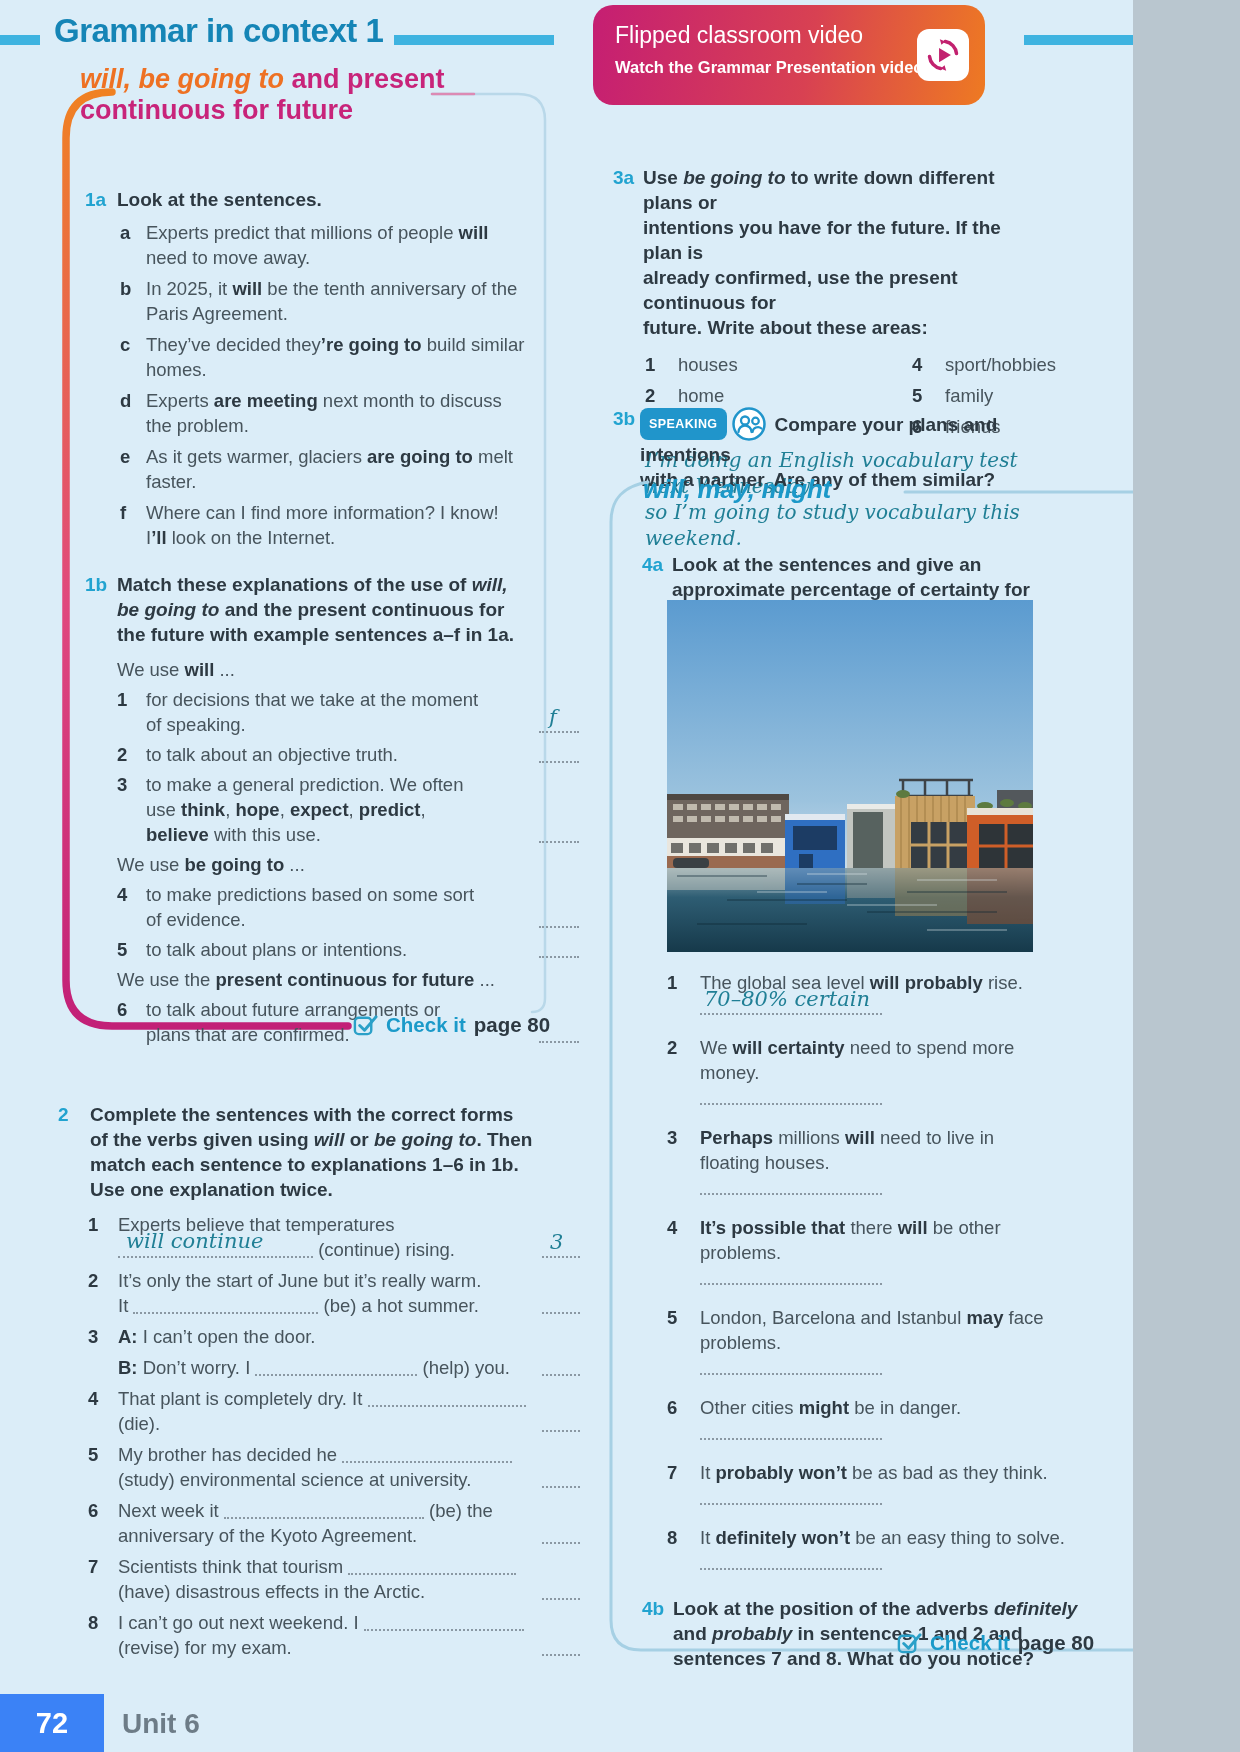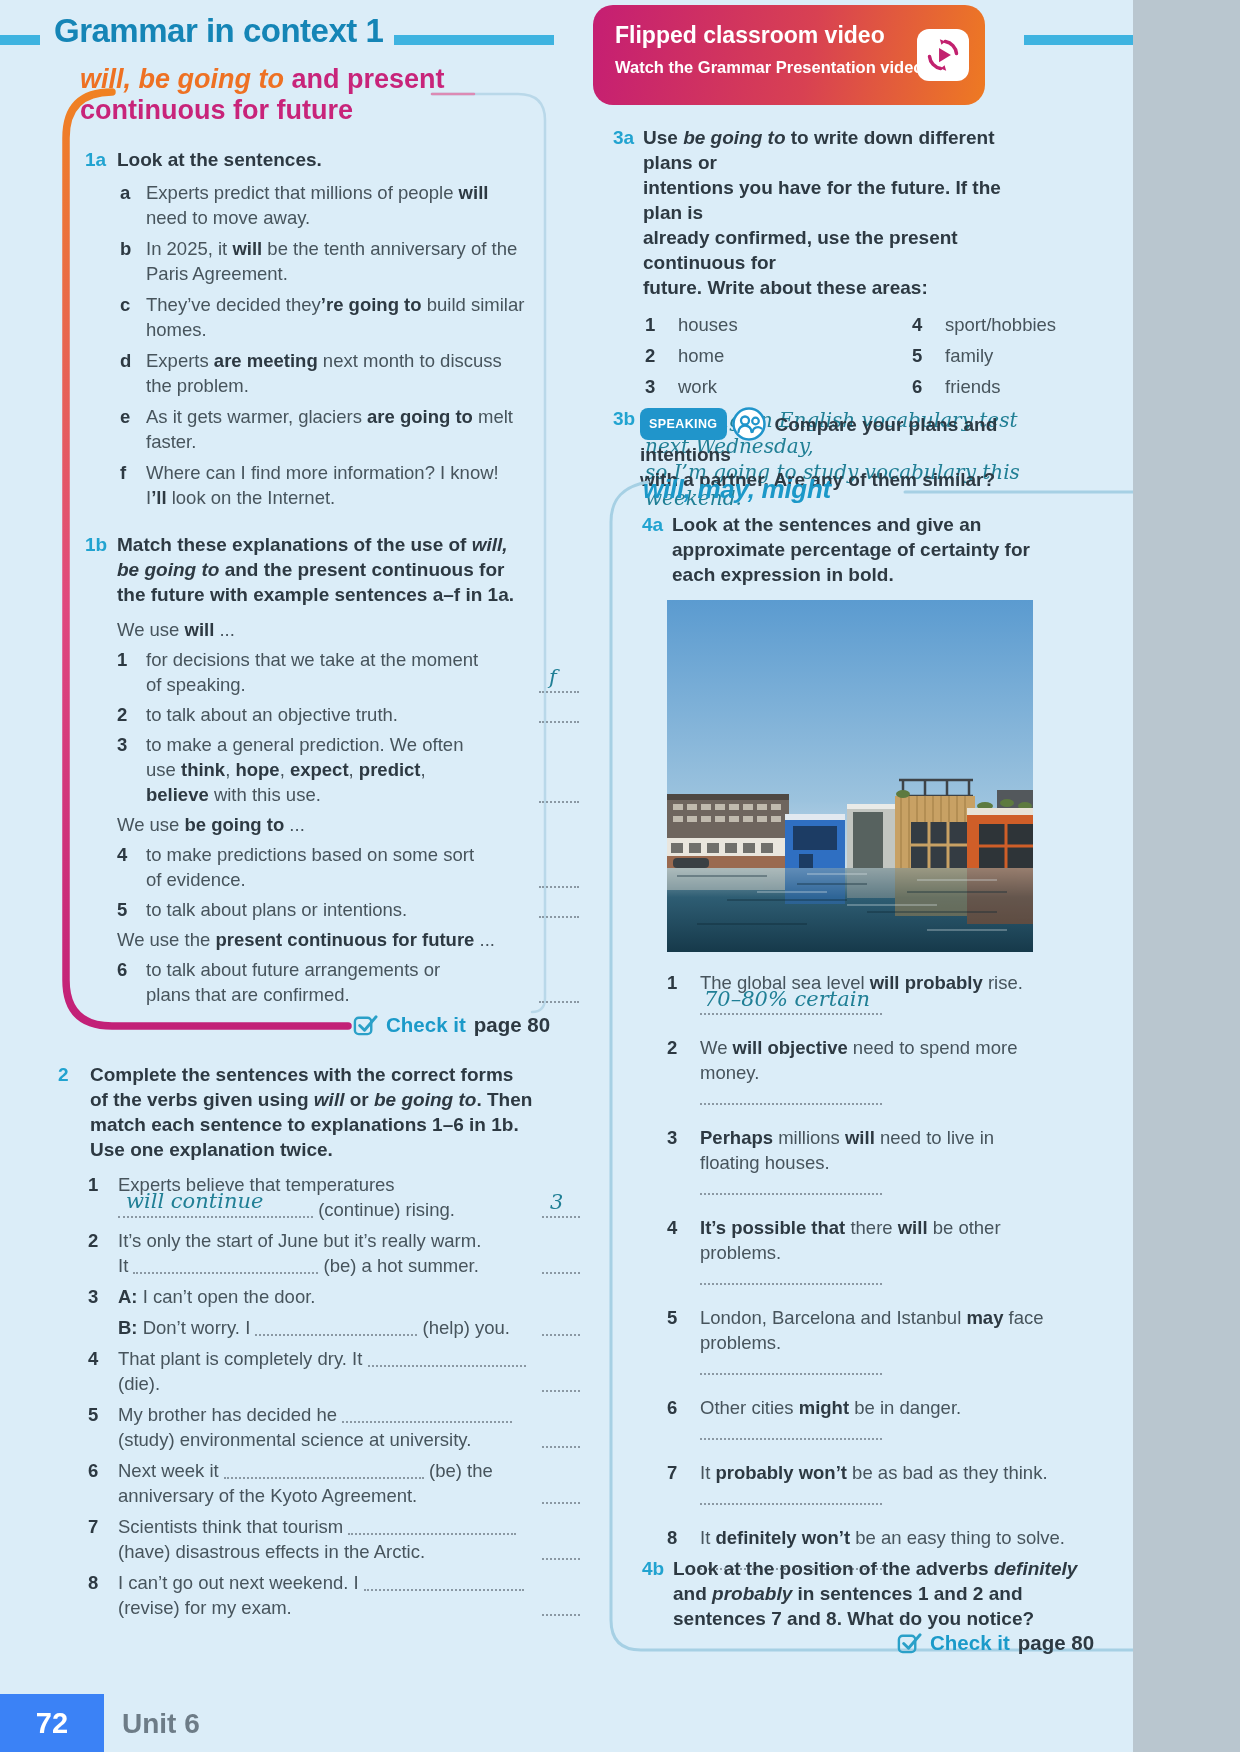--- a/index.html
+++ b/index.html
@@ -9,21 +9,21 @@
   
   .bar{position:absolute;height:10px;background:#3eb3e0;top:35px;}
   .bar.b1{left:0;width:40px;}
   .bar.b2{left:394px;width:160px;}
   .bar.b3{left:1024px;width:216px;}
   .page-title{position:absolute;left:54px;top:12px;margin:0;font-size:33px;font-weight:800;color:#1585b6;letter-spacing:-0.5px;}
 
   .banner{position:absolute;left:593px;top:5px;width:392px;height:100px;border-radius:20px;
           background:linear-gradient(100deg,#c51e73 0%,#d84152 55%,#ee7a22 100%);
           padding:0;box-sizing:border-box;color:#fff;}
-  .banner-title{position:absolute;left:22px;top:17px;font-size:23px;font-weight:700;}
+  .banner-title{position:absolute;left:22px;top:17px;font-size:23px;font-weight:400;}
   .banner-sub{position:absolute;left:22px;top:53px;font-size:16.5px;font-weight:700;}
   .banner-icon{position:absolute;right:16px;top:24px;width:52px;height:52px;background:#fff;border-radius:12px;
                display:flex;align-items:center;justify-content:center;}
 
   
   .body-text{font-size:18.5px;line-height:25px;color:#47545c;}
   .b{font-weight:700;color:#2d3942;}
   .i{font-style:italic;}
   .c-orange{color:#ee7123;}
   .c-magenta{color:#c8247a;}
@@ -32,21 +32,21 @@
   .hand{font-family:"DejaVu Serif", serif;font-style:italic;color:#207f95;font-size:21px;}
 
   .blank{display:inline-block;height:14px;border-bottom:2px dotted #8a98a3;position:relative;vertical-align:-2px;}
   .blank-fill{position:absolute;left:8px;bottom:2px;white-space:nowrap;}
 
   
   .gbox-border{position:absolute;left:0;top:0;pointer-events:none;}
   .gbox-heading{position:absolute;left:80px;top:64px;width:440px;font-size:27px;line-height:31px;font-weight:800;}
 
   .block{position:absolute;}
-  .ex-title{display:flex;}
+  .ex-title{display:flex;margin-top:40px;}
   .ex-title .ex-num{width:32px;}
 
   .ex1a{left:85px;top:147px;width:470px;}
   .li-wrap{margin-left:35px;margin-top:8px;}
   .li{display:flex;margin-bottom:6px;}
   .li-n{width:26px;font-weight:700;color:#2d3942;flex:none;font-size:18.5px;line-height:25px;}
   .li-t{width:400px;}
 
   .ex1b{left:85px;top:532px;width:462px;}
   .mi-wrap{margin-left:32px;margin-top:10px;}
@@ -525,21 +525,21 @@
           <span class="ws-n">1</span>
           <div class="ws-t"><span>The global sea level </span><span class="b">will probably</span><span> rise.</span></div>
         </div>
       <div class="ws-ans">
           <span class="hand">70–80% certain</span>
         </div>
     </div>
     <div class="ws">
       <div class="ws-row">
           <span class="ws-n">2</span>
-          <div class="ws-t"><span>We </span><span class="b">will objective</span><span> need to spend more money.</span></div>
+          <div class="ws-t"><span>We </span><span class="b">will certainty</span><span> need to spend more money.</span></div>
         </div>
       <div class="ws-ans">
           <span class="hand"></span>
         </div>
     </div>
     <div class="ws">
       <div class="ws-row">
           <span class="ws-n">3</span>
           <div class="ws-t"><span class="b">Perhaps</span><span> millions </span><span class="b">will</span><span> need to live in</span><br><span>floating houses.</span></div>
         </div>

